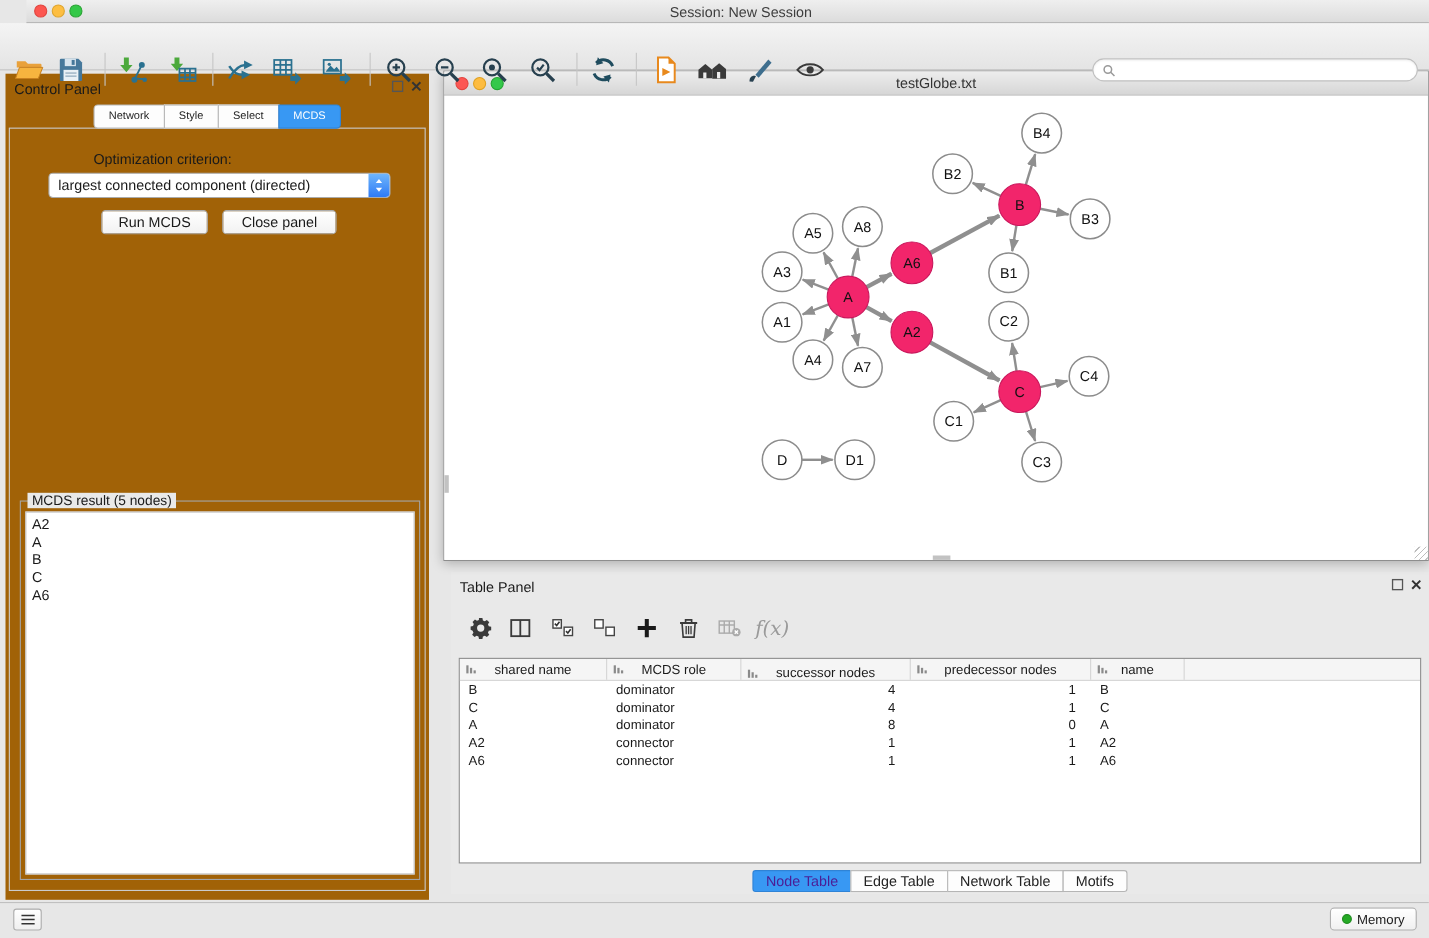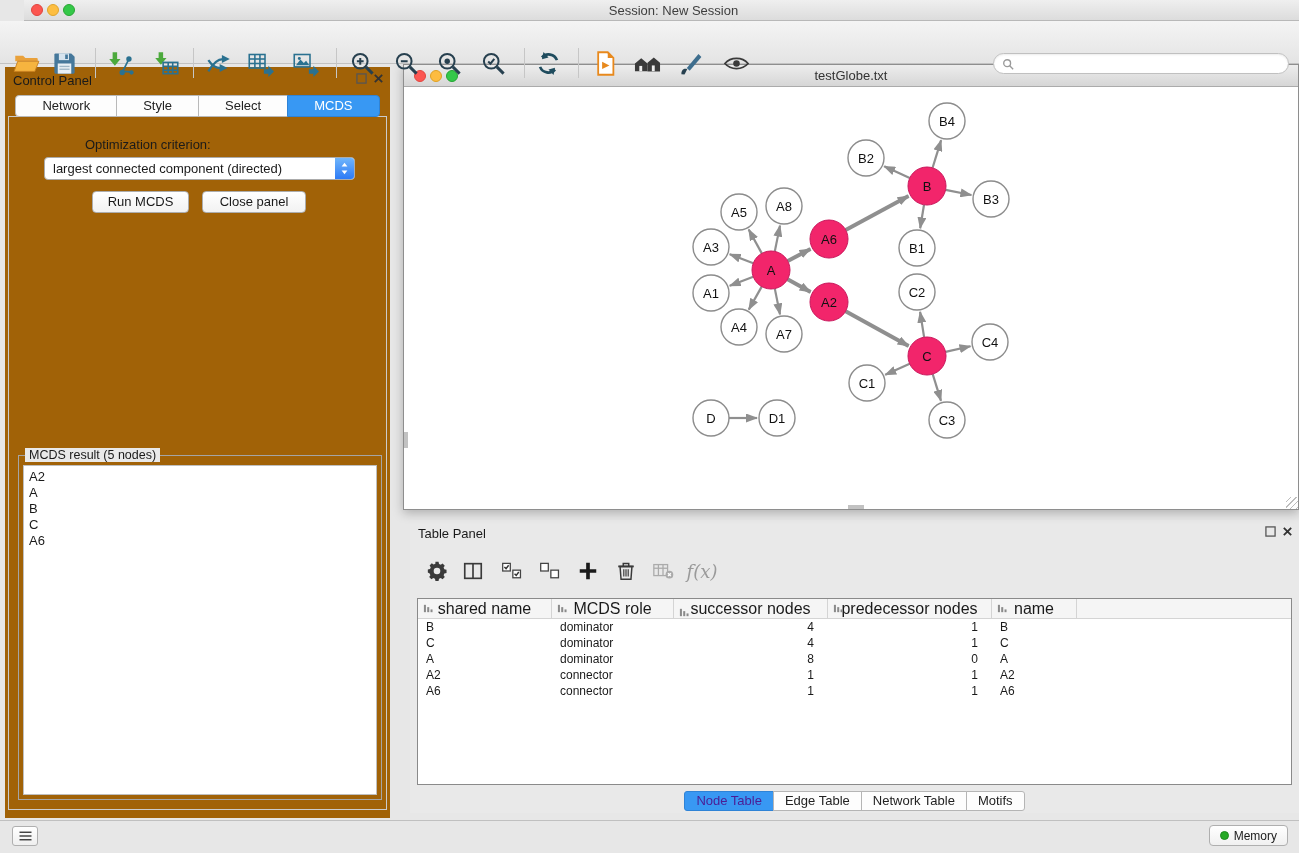--- a/index.html
+++ b/index.html
@@ -34,21 +34,21 @@
   .searchbox svg { width: 12px; height: 12px; margin-right: 5px; flex: 0 0 auto; }
   .searchbox input { border: none; outline: none; flex: 1; font: 12px "Liberation Sans", sans-serif; background: transparent; }
 
   
   .control-panel { position: absolute; left: 5px; top: 67px; width: 385px; height: 751px; background: #a16207; }
   .panel-title { position: absolute; top: 6px; left: 8px; font-size: 13px; color: #1A1A1A; }
   .panel-icons { position: absolute; top: 6px; right: 6px; display: flex; gap: 6px; align-items: center; }
   .panel-icons svg { width: 11px; height: 11px; }
   .cp-content-border { position: absolute; left: 3px; right: 3px; top: 49px; bottom: 8px; border: 1px solid #CBCBCB; }
   .cp-tabs { position: absolute; top: 28px; left: 0; right: 0; display: flex; justify-content: center; z-index: 2; }
-  .cp-tab { height: 22px; padding: 0 26px; line-height: 20px; font-size: 13px; background: #FDFDFD;
+  .cp-tab { height: 22px; padding: 0 13px; line-height: 20px; font-size: 10px; background: #FDFDFD;
     border: 1px solid #B9B9B9; margin-left: -1px; color: #222; }
   .cp-tab:first-child { border-radius: 4px 0 0 4px; margin-left: 0; }
   .cp-tab:last-child { border-radius: 0 4px 4px 0; }
   .cp-tab.active { background: #3898F3; border-color: #2F83D6; color: #FFF; }
   .opt-label { position: absolute; top: 70px; left: 80px; font-size: 13px; }
   .dropdown { position: absolute; top: 90px; left: 39px; width: 311px; height: 23px; background: #FFF;
     border: 1px solid #ABABAB; border-radius: 4px; display: flex; align-items: center; }
   .dropdown .dd-value { flex: 1; padding-left: 8px; font-size: 13px; white-space: nowrap; overflow: hidden; }
   .dropdown .stepper { width: 19px; height: 100%; border-radius: 0 3px 3px 0;
     background: linear-gradient(#6FB5FB, #2E7BF6); display: flex; align-items: center; justify-content: center; }
@@ -84,21 +84,21 @@
   
   .table-panel { position: absolute; left: 410px; top: 520px; width: 889px; height: 293px; background: #E9E9E9; }
   .tp-toolbar { position: absolute; left: 0; top: 32px; right: 0; height: 40px; }
   .tpbtn { position: absolute; top: 4px; width: 30px; height: 30px; display: flex; align-items: center; justify-content: center; }
   .tpbtn svg { width: 22px; height: 22px; }
   .fx { font-family: "DejaVu Serif", serif; font-style: italic; font-size: 18px; color: #9A9A9A; }
   .ntable { position: absolute; left: 7px; top: 78px; width: 875px; height: 187px; background: #FFF;
     border: 1px solid #8A8A8A; overflow: hidden; }
   .thead { display: flex; height: 20px; background: #F5F5F5; border-bottom: 1px solid #D4D4D4; }
   .thcell { display: flex; align-items: center; justify-content: center; position: relative;
-    border-right: 1px solid #D4D4D4; font-size: 16px; color: #1A1A1A; flex: 0 0 auto; }
+    border-right: 1px solid #D4D4D4; font-size: 12px; color: #1A1A1A; flex: 0 0 auto; }
   .thcell .sort-icon { position: absolute; left: 5px; width: 11px; height: 11px; }
   .thcell.filler { flex: 1 1 auto; border-right: none; }
   .trow { display: flex; height: 16px; }
   .tcell { font-size: 12px; line-height: 16px; padding: 0 14px 0 8px; flex: 0 0 auto; white-space: nowrap; overflow: hidden; }
   .tcell.filler { flex: 1 1 auto; }
   .tp-tabs { position: absolute; left: 0; right: 0; top: 271px; display: flex; justify-content: center; }
   .tp-tab { height: 20px; padding: 0 11px; line-height: 18px; font-size: 13px; background: #FDFDFD;
     border: 1px solid #B5B5B5; margin-left: -1px; color: #222; }
   .tp-tab:first-child { border-radius: 3px 0 0 3px; margin-left: 0; }
   .tp-tab:last-child { border-radius: 0 3px 3px 0; }

